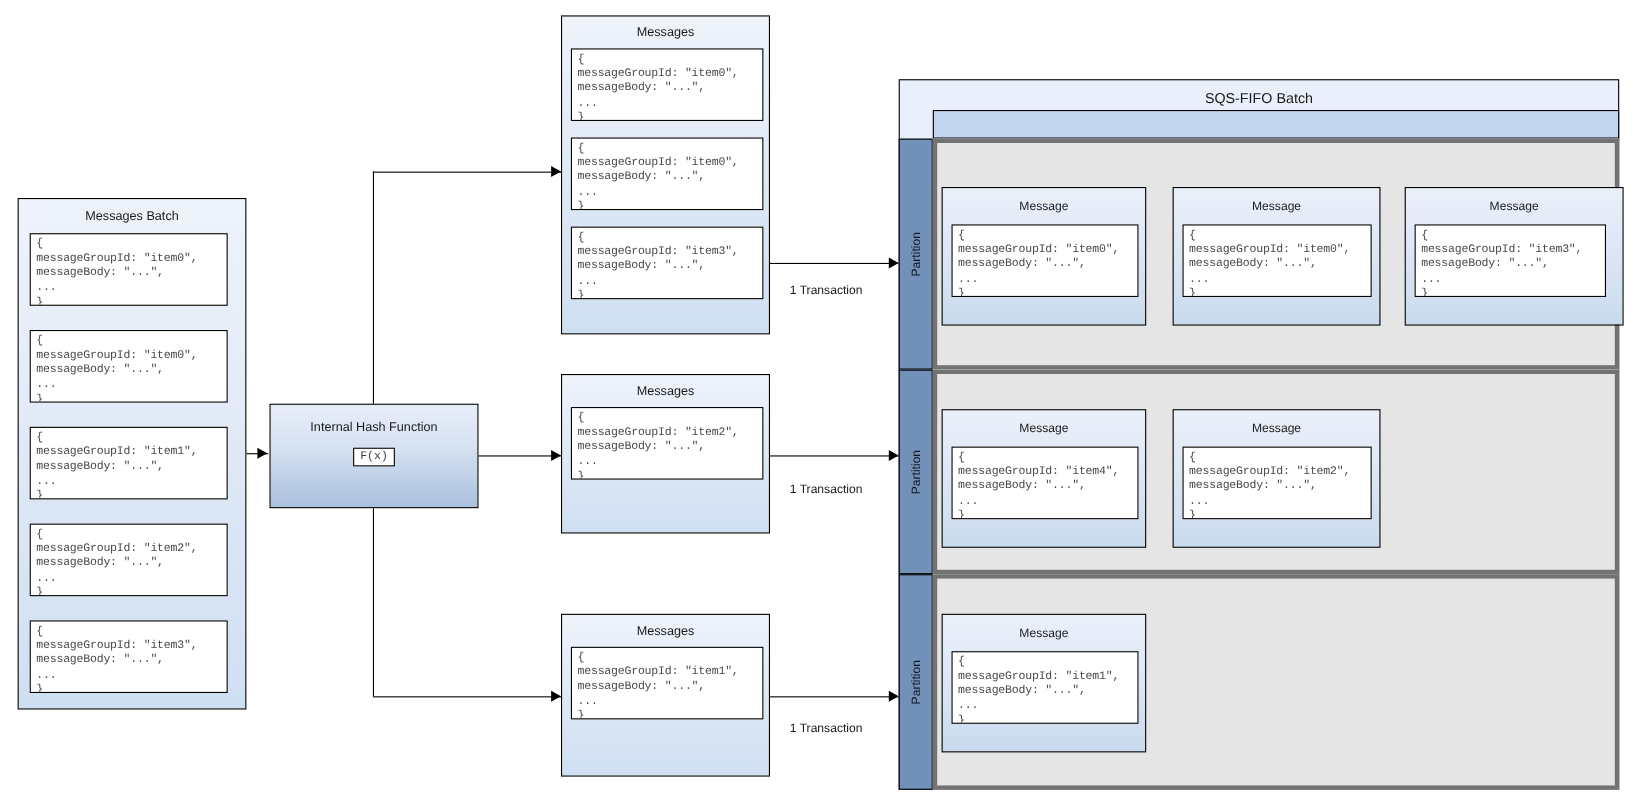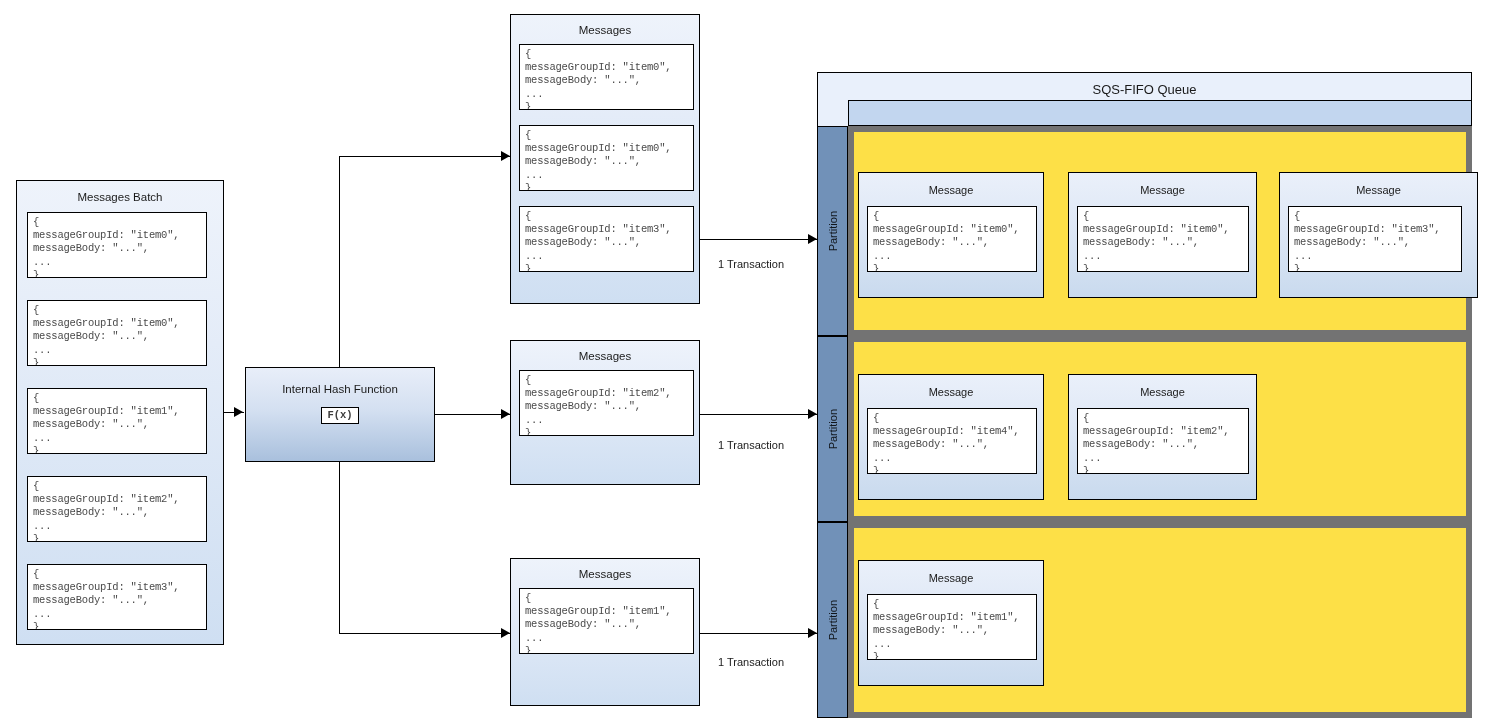--- a/index.html
+++ b/index.html
@@ -27,35 +27,35 @@
 
   
   .hash-box{
     border:1px solid #000;
     background:linear-gradient(180deg,#e8eef9 0%,#d4e0f1 45%,#a9c0dd 100%);
   }
   .hash-title{text-align:center;font-size:11.5px;color:#1a1a1a;}
   .fx-chip{
     border:1px solid #000;background:#ffffff;
     font-family:"Liberation Mono",monospace;font-size:10.5px;color:#3d3d3d;
-    padding:1px 5px;display:inline-block;line-height:13px;font-weight:bold;
+    padding:1px 5px;display:inline-block;line-height:13px;
   }
 
   
   .msg-box{
     border:1px solid #000;
     background:linear-gradient(180deg,#eaf0fa 0%,#dfe8f6 40%,#c9daee 100%);
   }
   .msg-title{text-align:center;font-size:11px;color:#1a1a1a;}
 
   
   .queue-outer{border:1px solid #000;background:#e9f0fb;}
   .queue-title{text-align:center;font-size:13px;color:#1a1a1a;}
   .queue-inner{border:1px solid #000;background:#c2d6ef;}
-  .partition-row{border:6px solid #737373;background:#fde047;}
+  .partition-row{border:4px solid #737373;background:#e5e5e5;}
   .partition-tab{
     border:1px solid #000;background:#7191b8;
     display:flex;align-items:center;justify-content:center;
   }
   .partition-tab span{
     writing-mode:vertical-rl;transform:rotate(180deg);
     font-size:11px;color:#11161c;white-space:nowrap;
   }
 
   
@@ -174,21 +174,21 @@
 
 <div class="ln-h" style="left:700px;top:414px;width:118px;"></div>
 <div class="arrow-r" style="left:808px;top:409px;"></div>
 <div class="edge-label" style="left:718px;top:439px;">1 Transaction</div>
 
 <div class="ln-h" style="left:700px;top:633px;width:118px;"></div>
 <div class="arrow-r" style="left:808px;top:628px;"></div>
 <div class="edge-label" style="left:718px;top:656px;">1 Transaction</div>
 
 <div class="abs queue-outer" style="left:817px;top:72px;width:655px;height:646px;">
-  <div class="queue-title" style="margin-top:9px;">SQS-FIFO Queue</div>
+  <div class="queue-title" style="margin-top:9px;">SQS-FIFO Batch</div>
 </div>
 
 <div class="abs queue-inner" style="left:848px;top:100px;width:624px;height:26px;"></div>
 
 <div class="abs partition-tab" style="left:817px;top:126px;width:31px;height:210px;">
   <span>Partition</span>
 </div>
 <div class="abs partition-row" style="left:848px;top:126px;width:624px;height:210px;">
 
   <div class="abs msg-box" style="left:4px;top:40px;width:186px;height:126px;">

